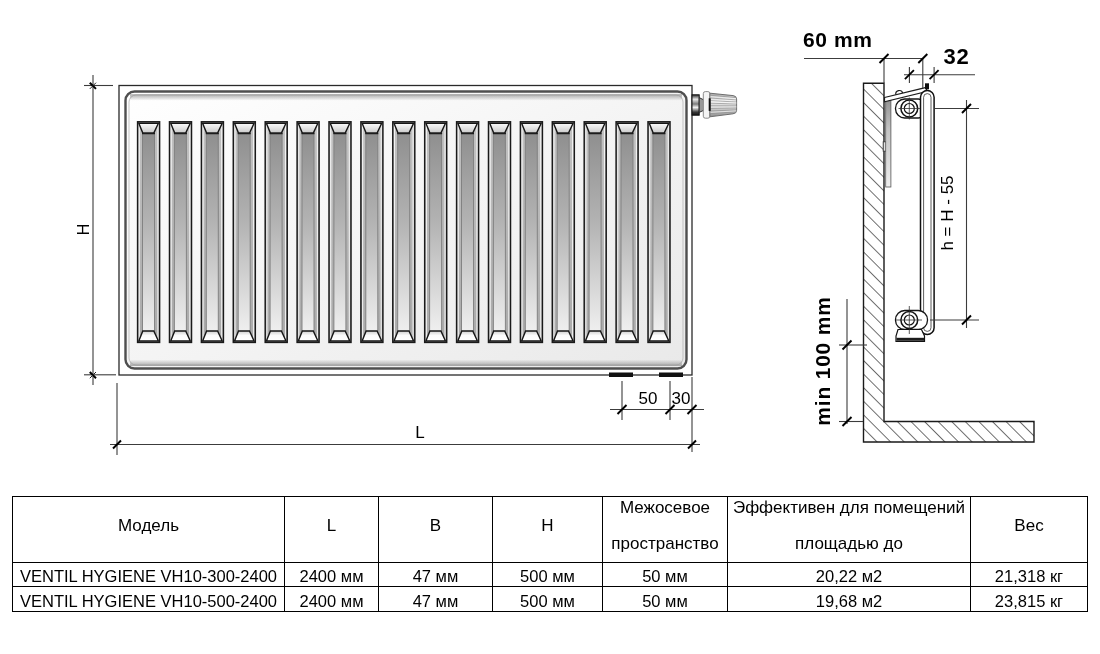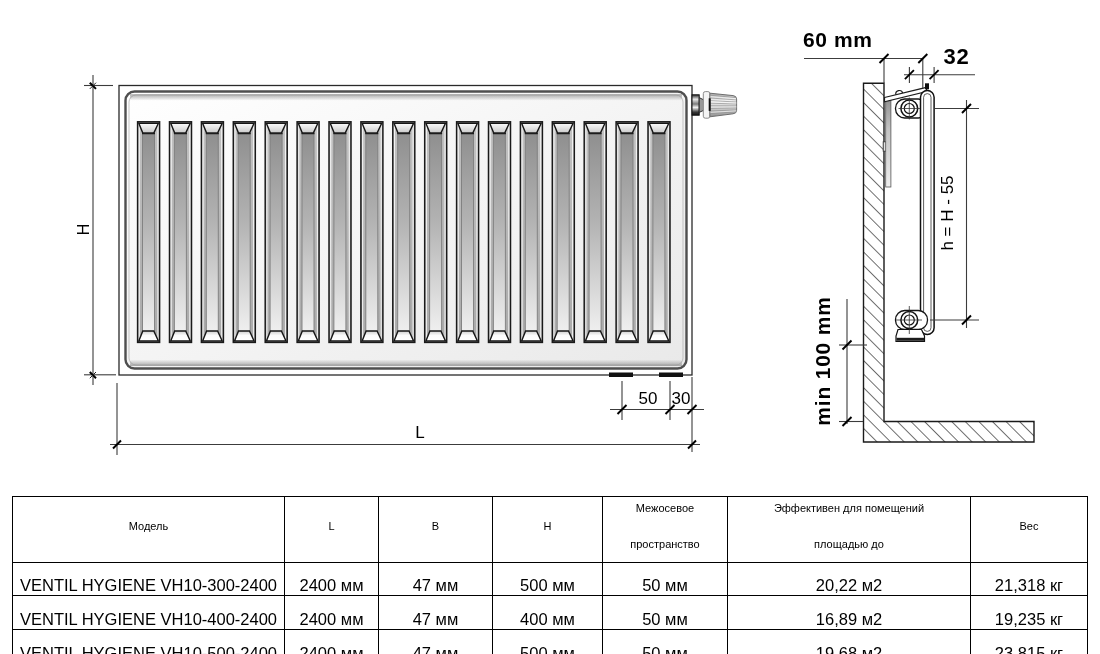--- a/index.html
+++ b/index.html
@@ -1,22 +1,22 @@
 <!DOCTYPE html>
 <html><head>
 <meta charset="utf-8">
 <style>
   html,body{margin:0;padding:0;background:#ffffff;width:1100px;height:654px;overflow:hidden;}
   body{font-family:"Liberation Sans", sans-serif;}
   #stage{position:relative;width:1100px;height:654px;}
   svg{position:absolute;left:0;top:0;}
   table.spec{position:absolute;left:12px;top:496px;border-collapse:collapse;table-layout:fixed;width:1075px;font-family:"Liberation Sans", sans-serif;color:#000;}
   table.spec td{border:1.5px solid #000;text-align:center;vertical-align:middle;padding:0;font-size:16.5px;line-height:18px;}
-  table.spec tr.hdr td{height:57.5px;font-size:11px;line-height:18px;padding-bottom:7px;}
-  table.spec tr.row td{height:19.9px;padding-top:13px;}
+  table.spec tr.hdr td{height:57.5px;font-size:17px;line-height:18px;padding-bottom:7px;}
+  table.spec tr.row td{height:19.9px;padding-top:4px;}
 </style>
 </head>
 <body>
 <div id="stage">
 <svg width="1100" height="654" viewBox="0 0 1100 654">
 <defs>
   <linearGradient id="panelGrad" x1="0" y1="0" x2="1" y2="1">
     <stop offset="0" stop-color="#ffffff"></stop>
     <stop offset="1" stop-color="#e9e9e9"></stop>
   </linearGradient>
@@ -312,29 +312,20 @@
   <tr class="row">
     <td>VENTIL HYGIENE VH10-300-2400</td>
           <td>2400 мм</td>
           <td>47 мм</td>
           <td>500 мм</td>
           <td>50 мм</td>
           <td>20,22 м2</td>
           <td>21,318 кг</td>
   </tr>
   <tr class="row">
-    <td>VENTIL HYGIENE VH10-400-2400</td>
-          <td>2400 мм</td>
-          <td>47 мм</td>
-          <td>400 мм</td>
-          <td>50 мм</td>
-          <td>16,89 м2</td>
-          <td>19,235 кг</td>
-  </tr>
-  <tr class="row">
     <td>VENTIL HYGIENE VH10-500-2400</td>
           <td>2400 мм</td>
           <td>47 мм</td>
           <td>500 мм</td>
           <td>50 мм</td>
           <td>19,68 м2</td>
           <td>23,815 кг</td>
   </tr>
 </tbody>
     </table>

